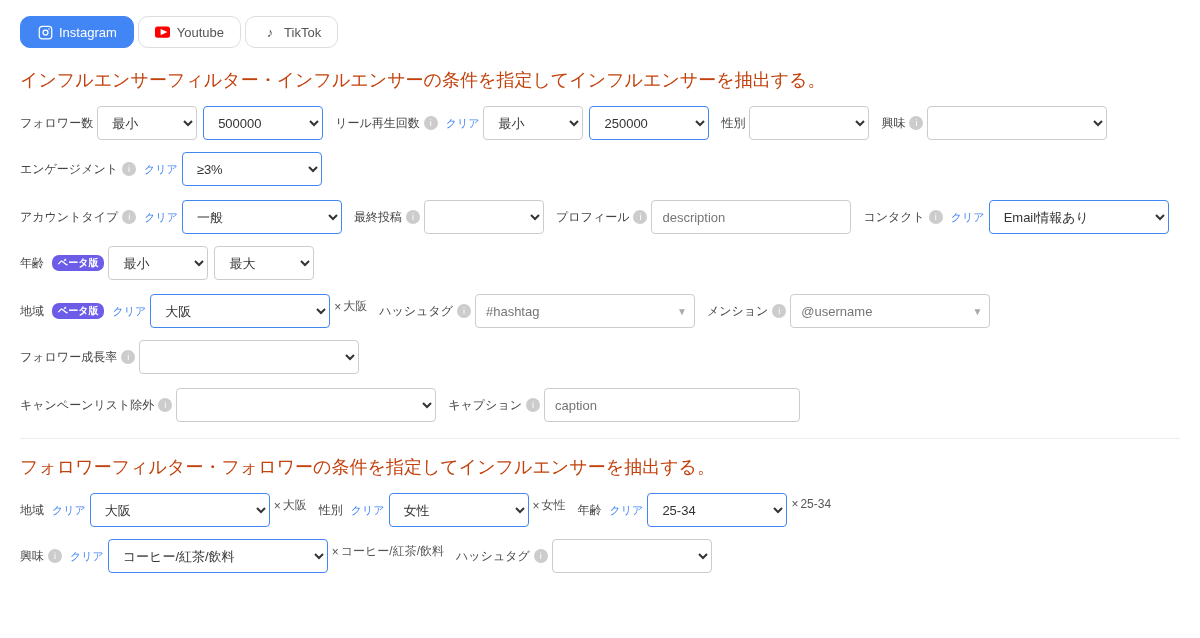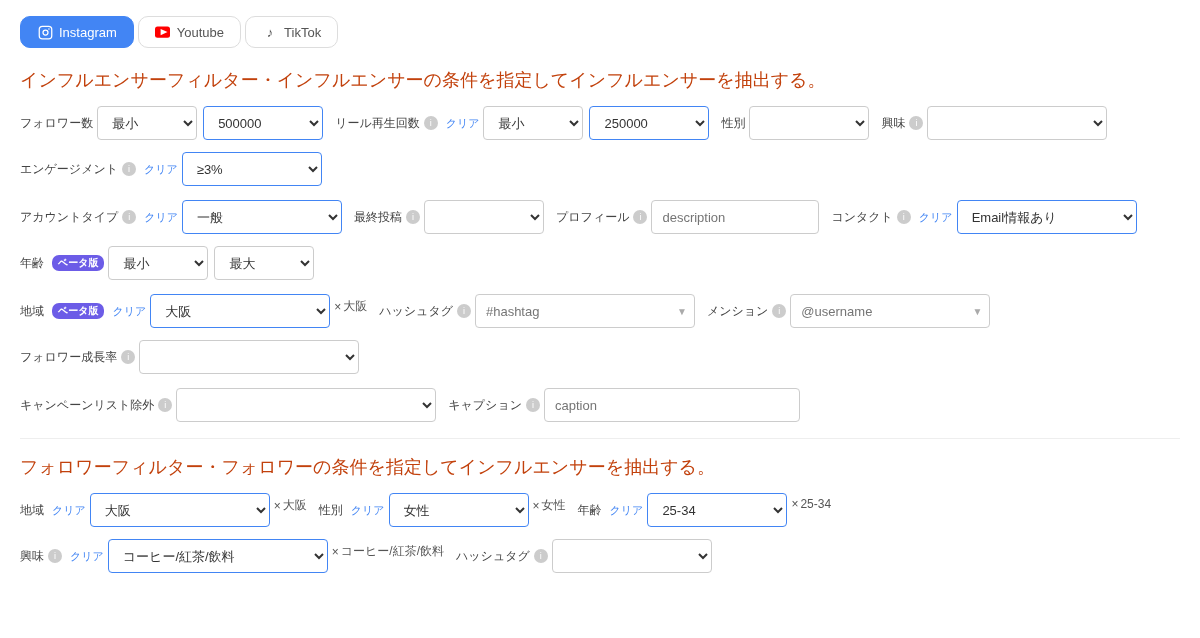--- a/index.html
+++ b/index.html
@@ -156,21 +156,21 @@
       border-top: 1px solid #eee;
       margin: 16px 0;
     }
 
     
     .w-100 { width: 100px; }
     .w-120 { width: 120px; }
     .w-140 { width: 140px; }
     .w-160 { width: 160px; }
     .w-180 { width: 180px; }
-    .w-200 { width: 168px; }
+    .w-200 { width: 200px; }
     .w-220 { width: 220px; }
     .w-260 { width: 260px; }
 
     .hashtag-input-wrapper {
       position: relative;
       display: flex;
       align-items: center;
     }
     .hashtag-input-wrapper input {
       width: 220px;

